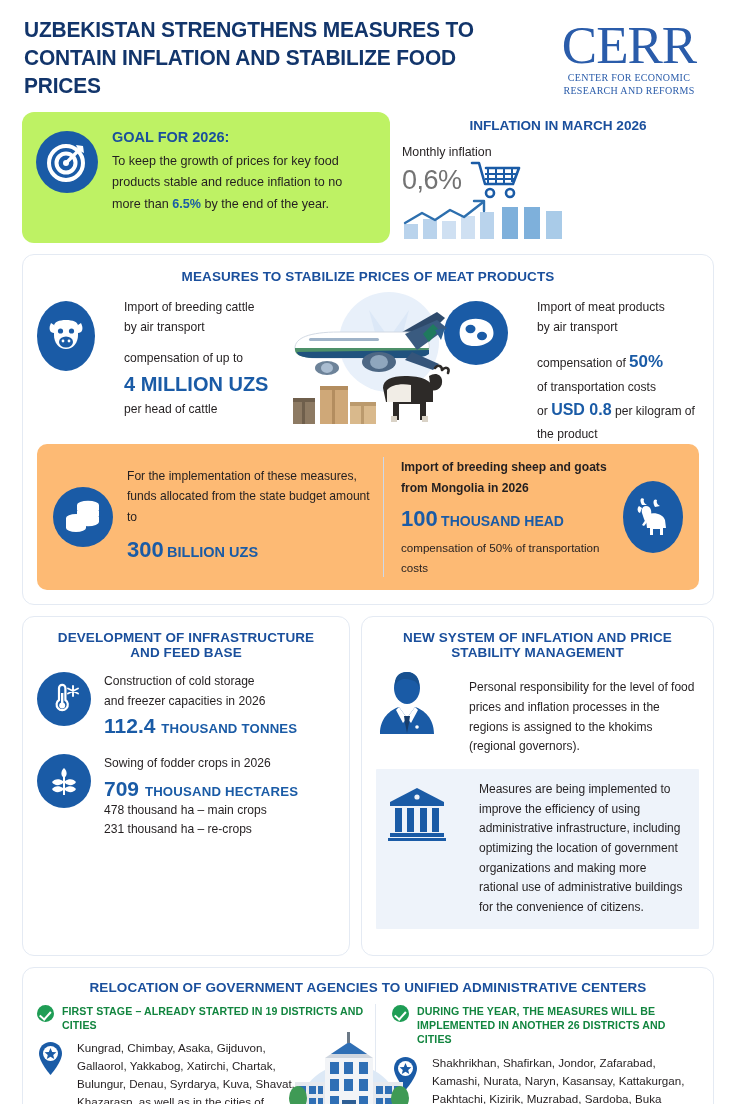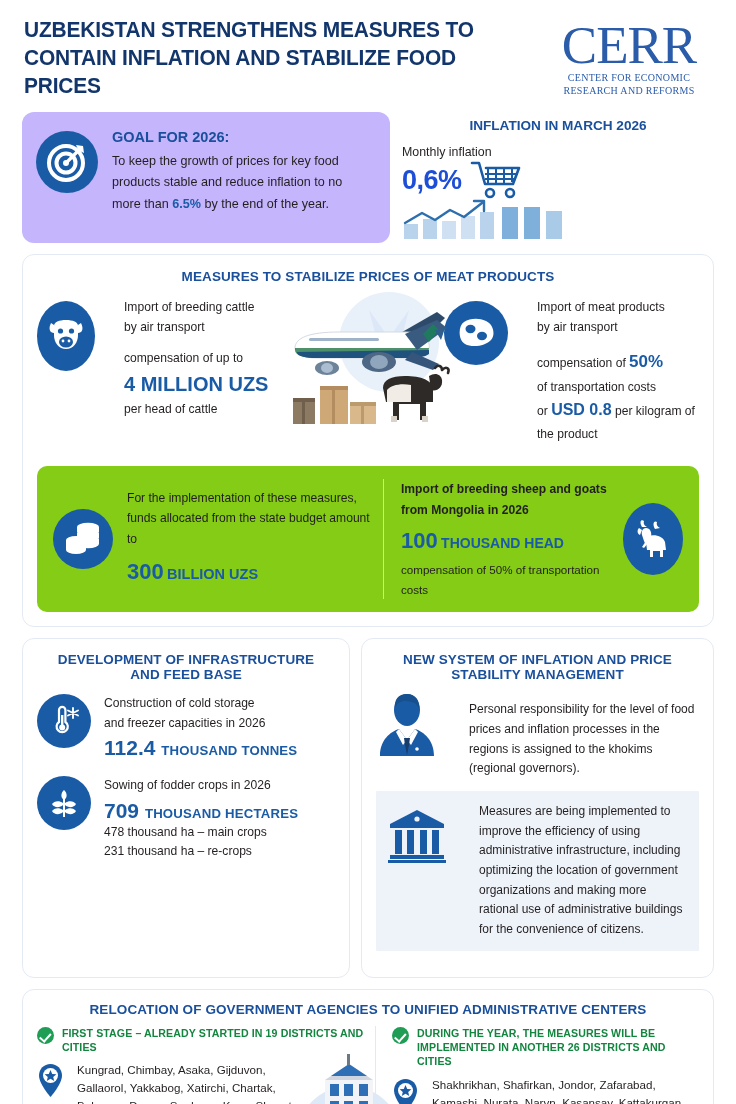--- a/index.html
+++ b/index.html
@@ -35,43 +35,43 @@
     color: #1a4f9c; font-weight: 700; font-size: 13.5px; text-align: center;
     letter-spacing: 0.1px; text-transform: uppercase;
   }
 
   .circ { border-radius: 50%; background: #1a5ba6; flex: none; display: flex; align-items: center; justify-content: center; }
   .oval { border-radius: 50%; background: #1a5ba6; flex: none; display: flex; align-items: center; justify-content: center; }
   .big { color: #1a5ba6; font-weight: 700; }
 
   
   .row1 { display: flex; gap: 12px; padding: 0 8px; margin-top: 6px; }
-  .goal { width: 368px; background: #c4b5fd; border-radius: 12px; display: flex; gap: 14px; padding: 17px 16px 17px 14px; }
+  .goal { width: 368px; background: #bef264; border-radius: 12px; display: flex; gap: 14px; padding: 17px 16px 17px 14px; }
   .goal-h { color: #1a4f9c; font-weight: 700; font-size: 14.5px; margin-bottom: 6px; }
   .goal-b { font-size: 12.6px; line-height: 1.72; }
   .infl { flex: 1; padding-top: 6px; }
   .infl-h { color: #1a4f9c; font-weight: 700; font-size: 13.6px; text-align: center; margin-bottom: 12px; }
   .infl-cols { display: flex; }
   .infl-left { width: 175px; position: relative; }
   .infl-right { flex: 1; padding-left: 17px; border-left: 1px solid #cdd9ea; }
   .infl-lab { font-size: 12.4px; margin-bottom: 2px; }
-  .infl-num { font-size: 27px; font-weight: 700; color: #1d4ed8; letter-spacing: -0.5px; }
+  .infl-num { font-size: 27px; font-weight: 400; color: #737373; letter-spacing: -0.5px; }
   .infl-note { font-size: 11.6px; line-height: 1.62; margin-top: 4px; }
 
   
   .meat { margin: 11px 8px 0 8px; padding: 14px 0 14px 0; }
   .meat-body { display: flex; position: relative; padding: 13px 14px 0 14px; min-height: 135px; }
   .meat-col { width: 255px; display: flex; gap: 29px; }
   .meat-col.r { margin-left: auto; }
   .mtxt { font-size: 12.1px; line-height: 1.68; }
   .m-big { font-size: 20px; font-weight: 700; color: #1a5ba6; line-height: 1.5; }
   .m-mid { font-size: 13.8px; font-weight: 700; color: #1a5ba6; }
   .plane-zone { position: absolute; left: 264px; top: 6px; width: 205px; height: 140px; }
 
-  .funds { margin: 22px 14px 0 14px; background: #84cc16; border-radius: 10px; display: flex; align-items: center; padding: 13px 16px; }
+  .funds { margin: 0 14px 0 14px; background: #fdba74; border-radius: 10px; display: flex; align-items: center; padding: 13px 16px; }
   .funds-l { width: 330px; display: flex; gap: 14px; align-items: center; }
   .funds-r { flex: 1; display: flex; gap: 10px; align-items: center; padding-left: 17px; border-left: 1px solid #cdd9ea; }
 
   
   .row3 { display: flex; gap: 11px; padding: 0 8px; margin-top: 11px; }
   .infra { width: 328px; padding: 13px 14px 16px 14px; }
   .newsys { flex: 1; padding: 13px 14px 26px 14px; }
   .ir { display: flex; gap: 13px; align-items: flex-start; margin-top: 12px; }
   .ir-t { font-size: 12.1px; line-height: 1.62; }
   .ir-n { font-size: 21px; font-weight: 700; color: #1a5ba6; margin-top: 3px; }

